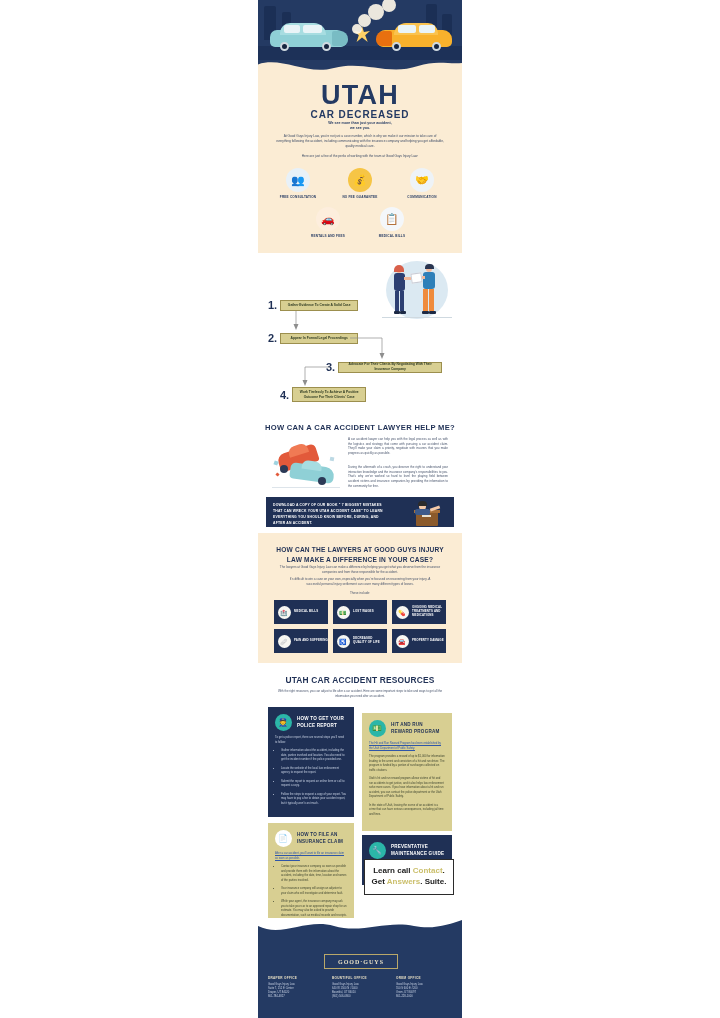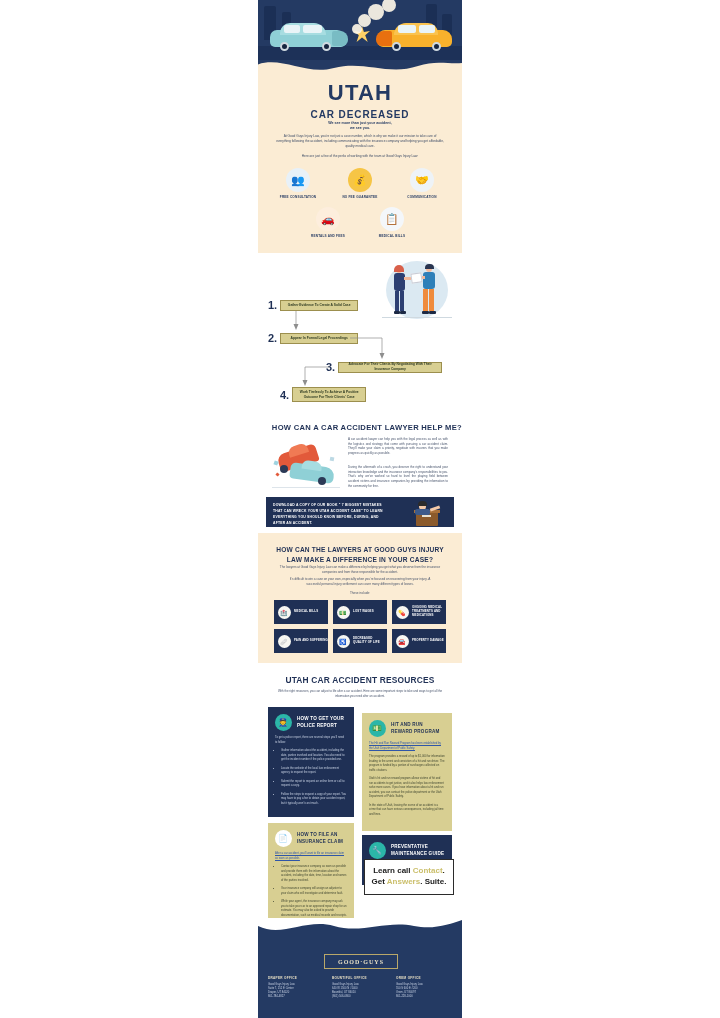--- a/index.html
+++ b/index.html
@@ -17,21 +17,21 @@
   .sky-tree{position:absolute;background:#1b2f55;border-radius:2px 2px 0 0;}
   .road{position:absolute;left:0;top:46px;width:204px;height:14px;background:#1d3158;}
   .car{position:absolute;}
   .car-body{position:absolute;border-radius:7px 9px 5px 5px;}
   .car-win{position:absolute;background:#e9f4f7;border-radius:2px;}
   .wheel{position:absolute;width:9px;height:9px;border-radius:50%;background:#16253f;border:2px solid #cfd9e0;box-sizing:border-box;}
   .smoke{position:absolute;border-radius:50%;background:#fdf6e7;opacity:.92;}
   .crash-burst{position:absolute;background:#ffd166;}
 
   .hero-title{position:absolute;left:0;top:82px;width:204px;text-align:center;
-    font-size:22px;font-weight:bold;color:#243a63;letter-spacing:1.2px;line-height:1;}
+    font-size:27px;font-weight:bold;color:#243a63;letter-spacing:1.2px;line-height:1;}
   .hero-sub{position:absolute;left:0;top:109px;width:204px;text-align:center;
     font-size:10px;font-weight:bold;color:#243a63;letter-spacing:.9px;}
   .hero-tag{position:absolute;left:24px;top:121px;width:156px;text-align:center;
     font-size:3.6px;font-weight:bold;color:#243a63;line-height:1.5;}
   .hero-para{position:absolute;left:18px;top:134px;width:168px;text-align:center;
     font-size:3.2px;color:#3c4b66;line-height:1.55;}
   .hero-para2{position:absolute;left:22px;top:154px;width:160px;text-align:center;
     font-size:3.2px;color:#3c4b66;line-height:1.5;}
 
   .benefits{position:absolute;left:0;top:168px;width:204px;}
@@ -50,21 +50,21 @@
   .blob{position:absolute;left:8px;top:2px;width:62px;height:58px;border-radius:50%;background:#dbe9f2;}
   .step{position:absolute;display:flex;align-items:center;}
   .snum{font-size:11px;font-weight:bold;color:#1f3055;margin-right:3px;}
   .sbox{background:#d8cf92;border:1px solid #9c8f4e;padding:3px 4px;box-sizing:border-box;
     font-size:3.3px;font-weight:bold;color:#2e3a22;line-height:1.4;text-align:center;
     display:flex;align-items:center;justify-content:center;}
   .arrow{position:absolute;border-color:#8e8e8e;border-style:solid;border-width:0;}
 
   
   .sec3{position:relative;width:204px;height:120px;background:#fff;}
-  .h3{position:absolute;left:0;top:10px;width:204px;text-align:right;
+  .h3{position:absolute;left:0;top:10px;width:204px;text-align:center;
     font-size:7.6px;font-weight:bold;color:#1f3055;letter-spacing:.3px;}
   .wreck-art{position:absolute;left:14px;top:26px;width:68px;height:54px;}
   .body3{position:absolute;left:90px;top:24px;width:100px;font-size:3px;color:#47536b;line-height:1.55;text-align:justify;}
   .cta{position:absolute;left:8px;top:84px;width:188px;height:30px;background:#1f3055;overflow:hidden;}
   .cta-txt{position:absolute;left:7px;top:6px;width:118px;font-size:3.4px;font-weight:bold;color:#fff;line-height:1.75;letter-spacing:.2px;}
   .podium{position:absolute;right:8px;top:3px;width:44px;height:26px;}
 
   
   .sec4{position:relative;width:204px;height:130px;background:#fbecd4;}
   .h4{position:absolute;left:18px;top:12px;width:168px;text-align:center;

